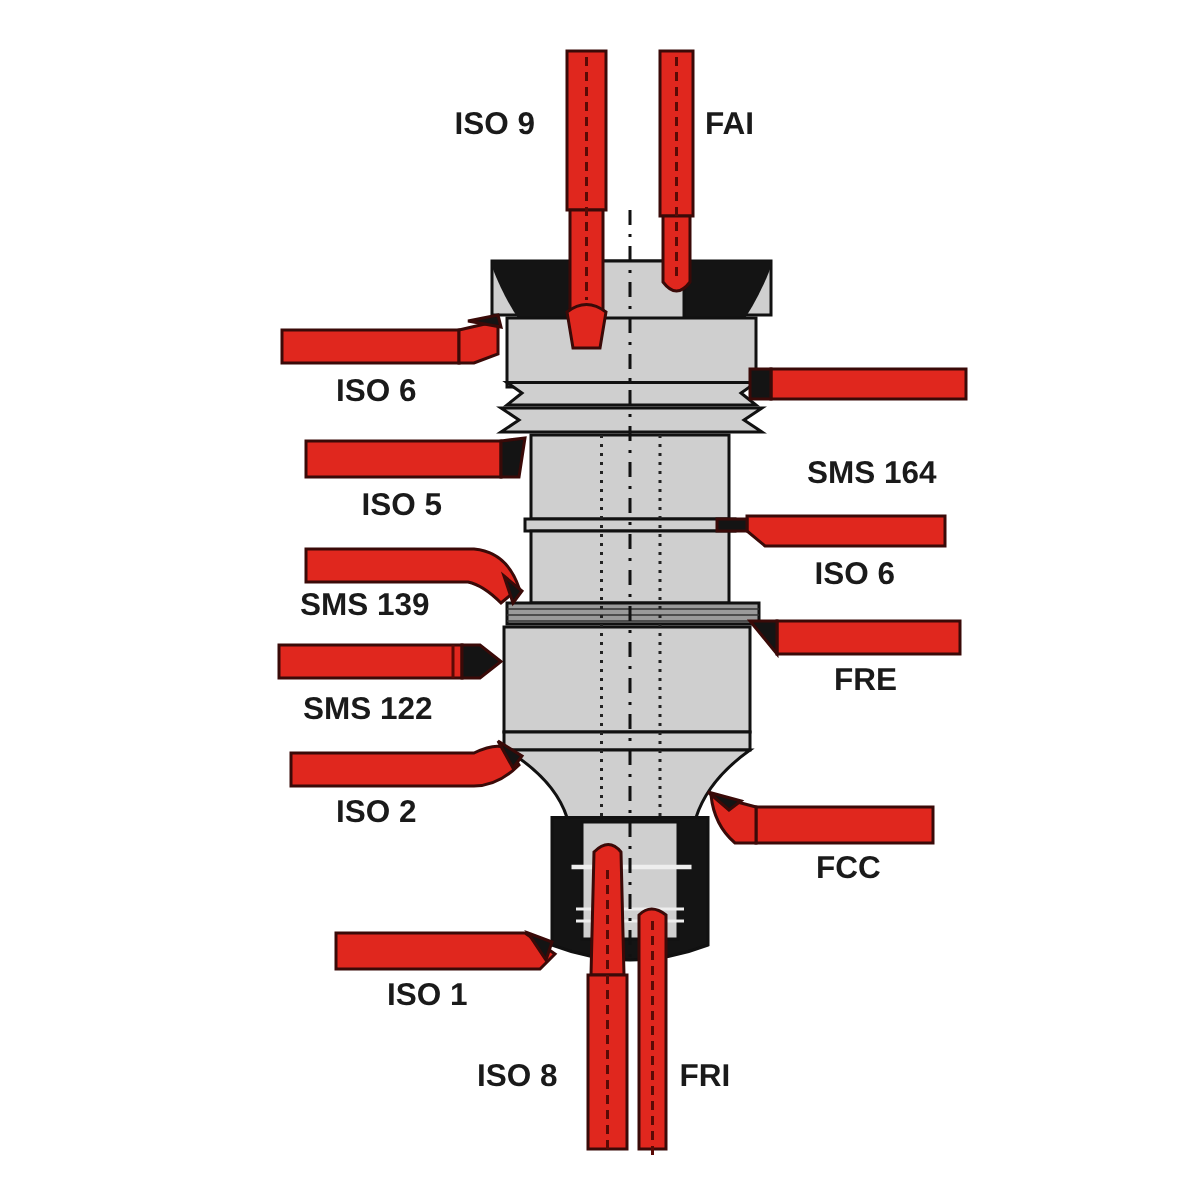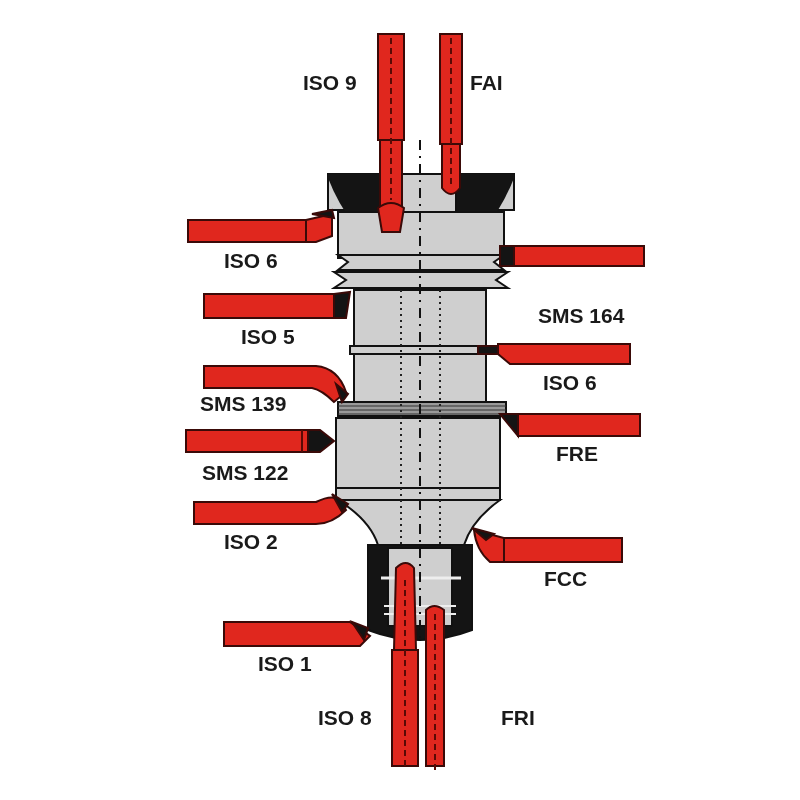--- a/index.html
+++ b/index.html
@@ -145,14 +145,14 @@
   <span class="lbl" style="left:522px; top:276px;margin-top:29px;">SMS 164</span>
   <span class="lbl" style="left:225px; top:326px;">ISO 5</span>
   <span class="lbl" style="left:527px; top:372px;">ISO 6</span>
   <span class="lbl" style="left:184px; top:393px;">SMS 139</span>
   <span class="lbl" style="left:540px; top:443px;text-align:center;">FRE</span>
   <span class="lbl" style="left:186px; top:462px;">SMS 122</span>
   <span class="lbl" style="left:208px; top:531px;">ISO 2</span>
   <span class="lbl" style="left:528px; top:568px;">FCC</span>
   <span class="lbl" style="left:242px; top:653px;">ISO 1</span>
   <span class="lbl" style="left:302px; top:707px;">ISO 8</span>
-  <span class="lbl" style="left:437px; top:707px;margin-left:48px;">FRI</span>
+  <span class="lbl" style="left:437px; top:707px;">FRI</span>
 </div>
 
 </body></html>

